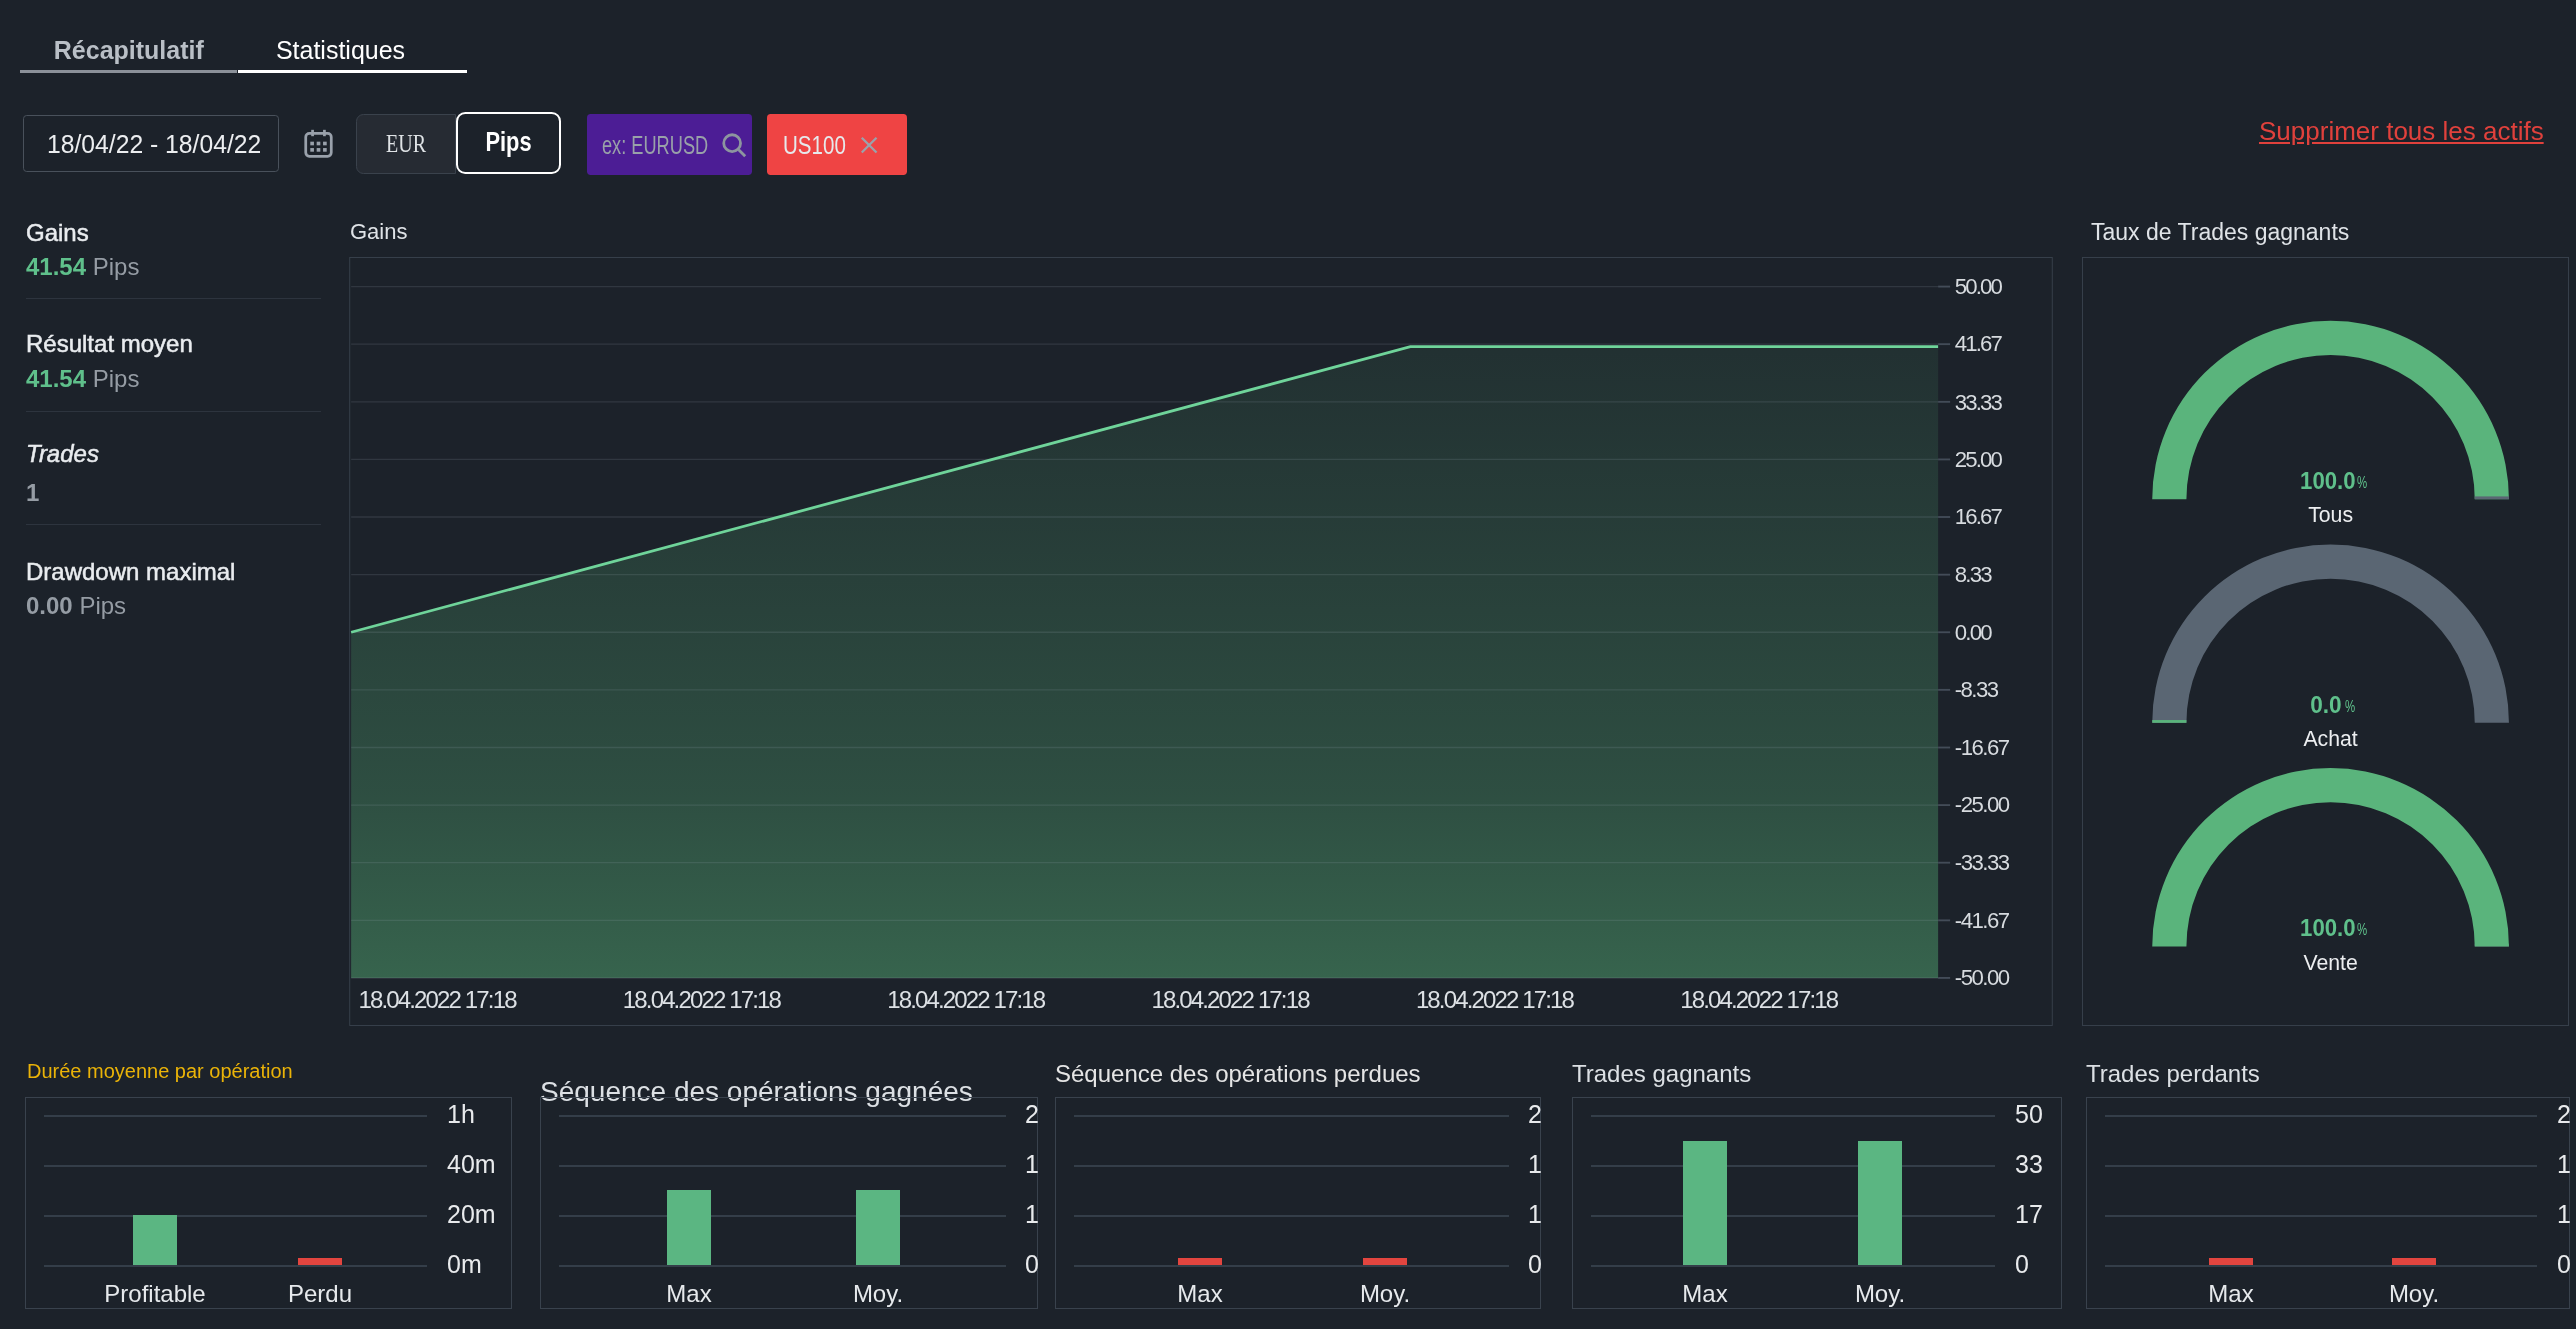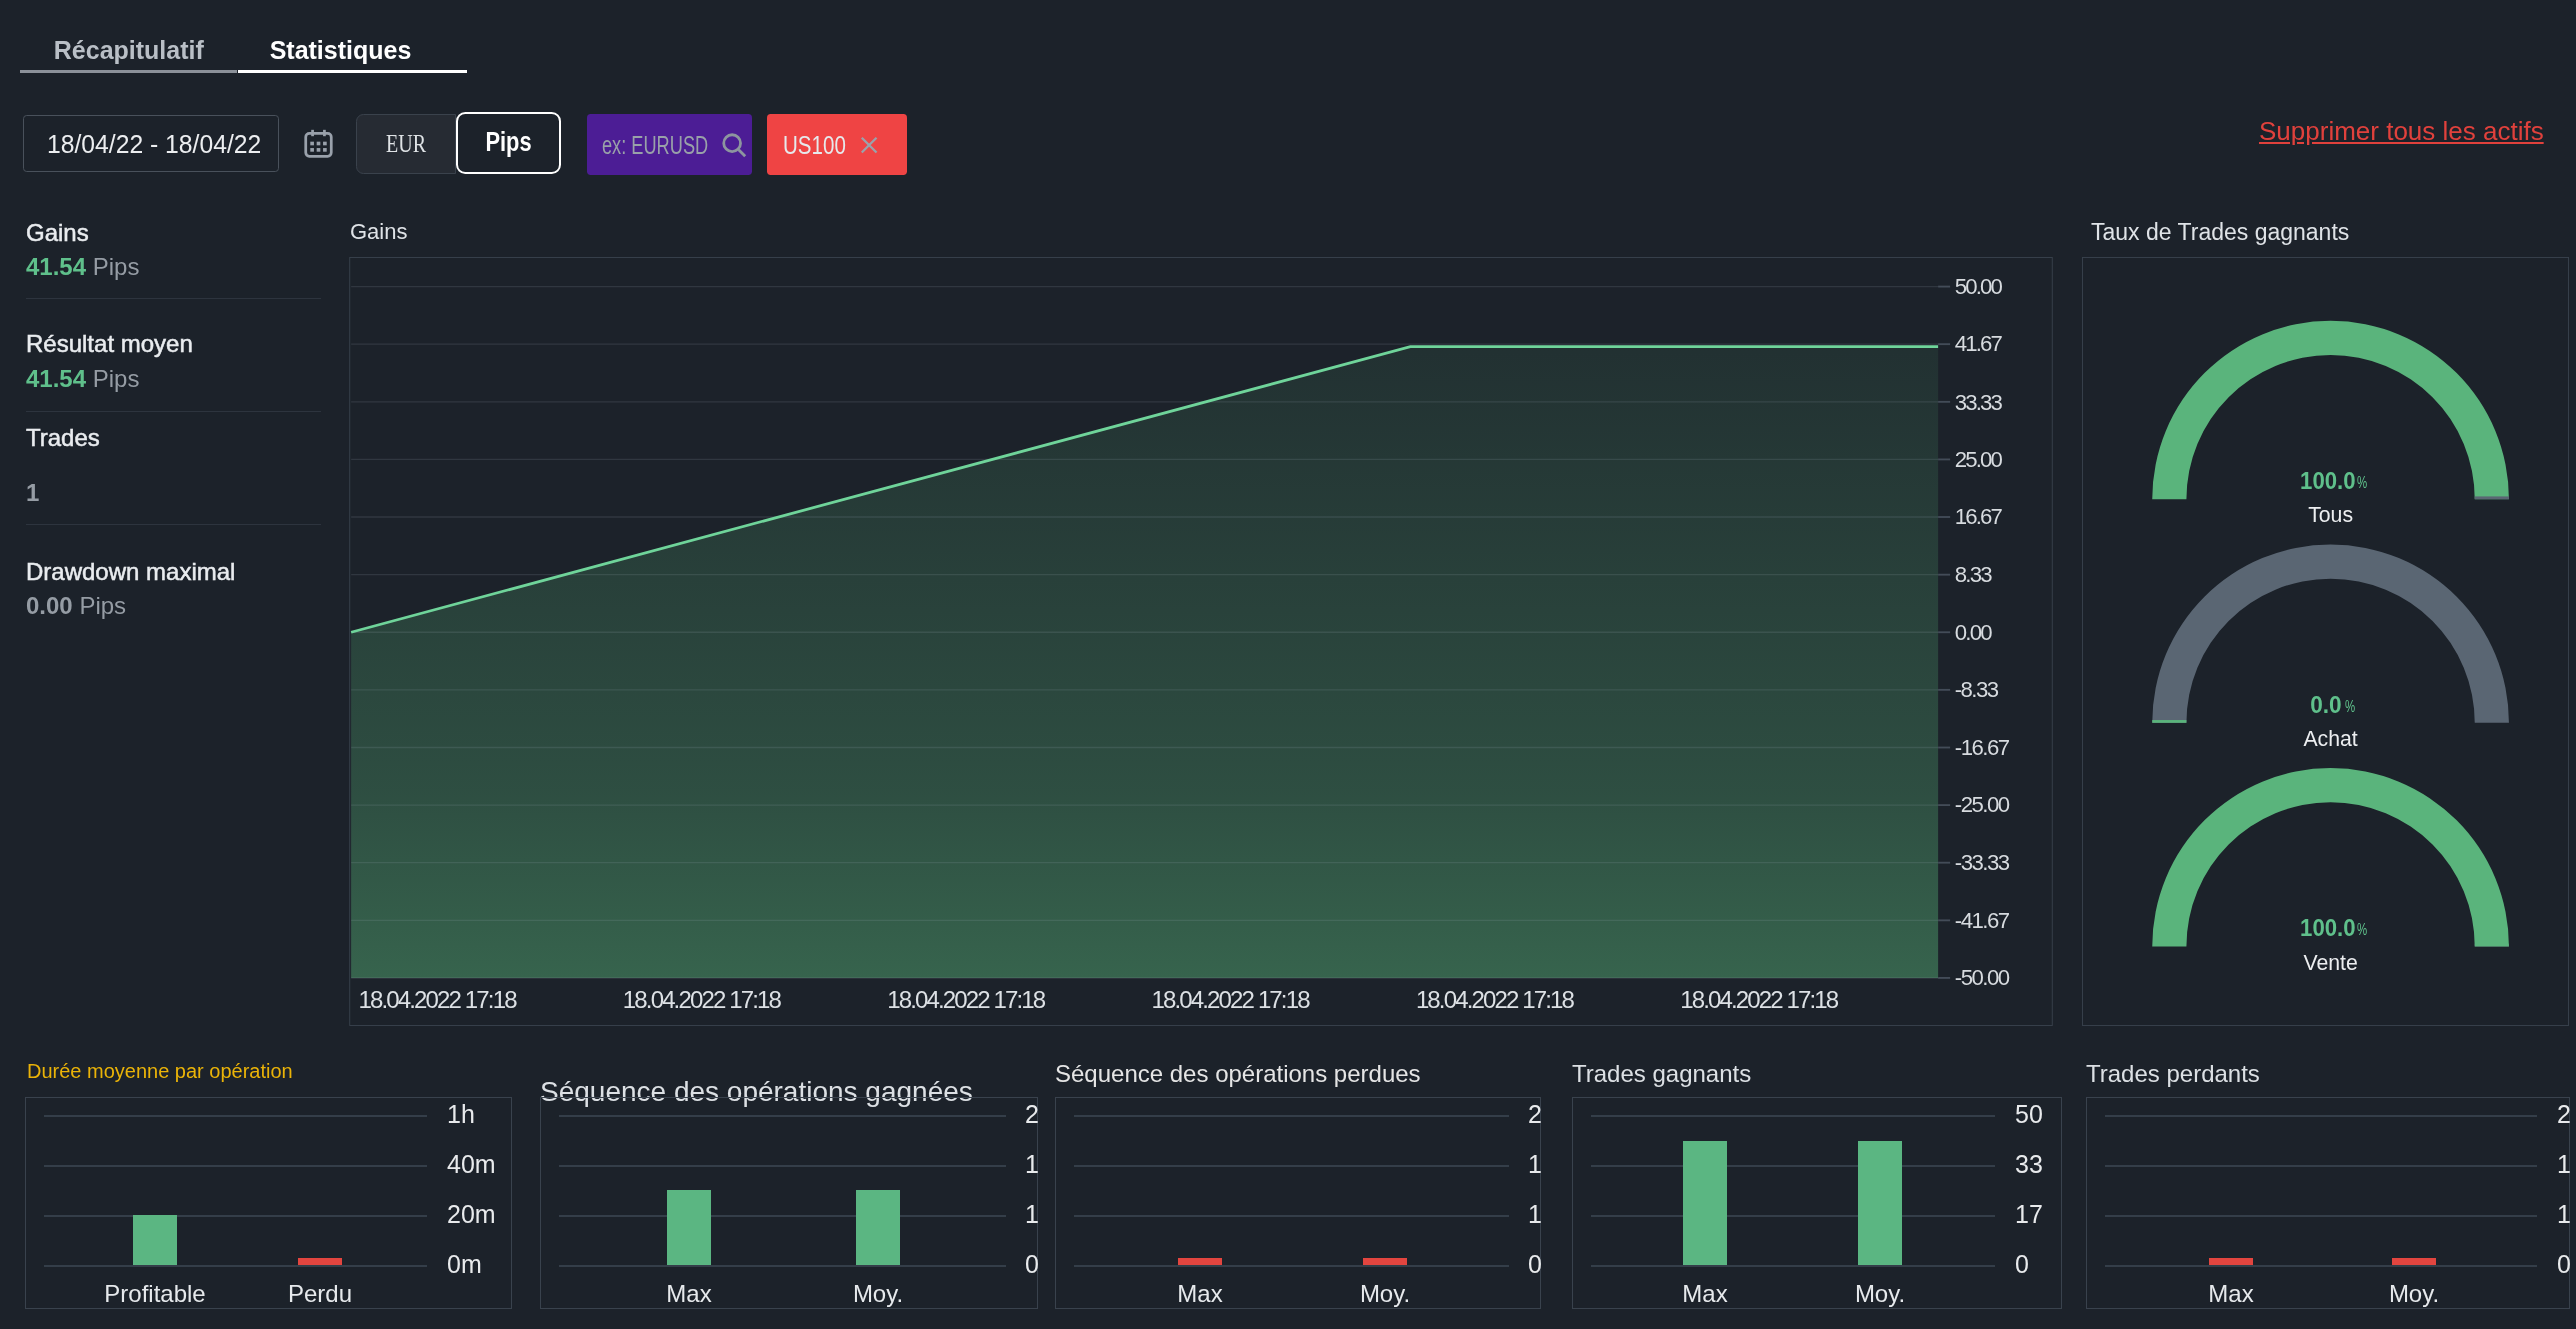--- a/index.html
+++ b/index.html
@@ -8,21 +8,21 @@
   .muted { color:#959ca4; }
   .green { color:#5fc08b; }
 </style>
 </head>
 <body>
 
 <div class="abs" style="left:20.3px; top:33px; width:217px; height:40px; border-bottom:3.7px solid #8b9199; text-align:center;">
   <span style="font-size:25px; font-weight:700; color:#b9bfc6; line-height:35px;">Récapitulatif</span>
 </div>
 <div class="abs" style="left:238px; top:33px; width:229px; height:40px; border-bottom:3.7px solid #ffffff; text-align:center;">
-  <span style="font-size:25px; font-weight:700; color:#ffffff; line-height:35px; position:relative; left:-12px;">Statistiques</span>
+  <span style="font-size:25px; font-weight:400; color:#ffffff; line-height:35px; position:relative; left:-12px;">Statistiques</span>
 </div>
 
 <div class="abs" style="left:23px; top:115px; width:256px; height:57px; border:1.8px solid #49515b; border-radius:3.7px;">
   <span class="abs" style="left:23px; top:13px; font-size:26px; color:#eceef0; white-space:nowrap; transform:scaleX(0.95); transform-origin:0 0;">18/04/22 - 18/04/22</span>
   <svg class="abs" style="left:279px; top:12px;" width="31" height="31" viewBox="0 0 34 34">
     <rect x="3" y="6" width="28" height="25" rx="4" fill="none" stroke="#99a1ab" stroke-width="3"></rect>
     <line x1="10.5" y1="2" x2="10.5" y2="9" stroke="#99a1ab" stroke-width="3"></line>
     <line x1="23.5" y1="2" x2="23.5" y2="9" stroke="#99a1ab" stroke-width="3"></line>
     <g fill="#99a1ab">
       <rect x="8" y="15" width="4" height="4"></rect>
@@ -61,21 +61,21 @@
 <a class="abs" style="left:2259px; top:116px; font-size:26px; color:#e0413c; text-decoration:underline;">Supprimer tous les actifs</a>
 
 <div class="abs" style="left:26px; top:219px; font-size:24px; color:#e9ecef; -webkit-text-stroke:0.5px #e9ecef;">Gains</div>
 <div class="abs" style="left:26px; top:253px; font-size:24px;"><b class="green">41.54</b> <span class="muted">Pips</span></div>
 <div class="abs" style="left:26px; top:298px; width:295px; height:0.9px; background:#2d343e;"></div>
 
 <div class="abs" style="left:26px; top:330px; font-size:24px; color:#e9ecef; -webkit-text-stroke:0.5px #e9ecef;">Résultat moyen</div>
 <div class="abs" style="left:26px; top:365px; font-size:24px;"><b class="green">41.54</b> <span class="muted">Pips</span></div>
 <div class="abs" style="left:26px; top:411px; width:295px; height:0.9px; background:#2d343e;"></div>
 
-<div class="abs" style="left:26px; top:424px; font-size:24px; color:#e9ecef; -webkit-text-stroke:0.5px #e9ecef;">Trades</div>
+<div class="abs" style="left:26px; top:440px; font-size:24px; color:#e9ecef;font-style:italic; -webkit-text-stroke:0.5px #e9ecef;">Trades</div>
 <div class="abs" style="left:26px; top:479px; font-size:24px;"><b class="muted">1</b></div>
 <div class="abs" style="left:26px; top:524px; width:295px; height:0.9px; background:#2d343e;"></div>
 
 <div class="abs" style="left:26px; top:558px; font-size:24px; color:#e9ecef; -webkit-text-stroke:0.5px #e9ecef;">Drawdown maximal</div>
 <div class="abs" style="left:26px; top:592px; font-size:24px;"><b class="muted">0.00</b> <span class="muted">Pips</span></div>
 
 <div class="abs" style="left:350px; top:219px; font-size:22px; color:#dfe3e7;">Gains</div>
 <svg class="abs" style="left:349px; top:257px;" width="1704" height="769" viewBox="0 0 1843 832">
   <defs>
     <linearGradient id="fillgrad" x1="0" y1="0" x2="0" y2="1">

